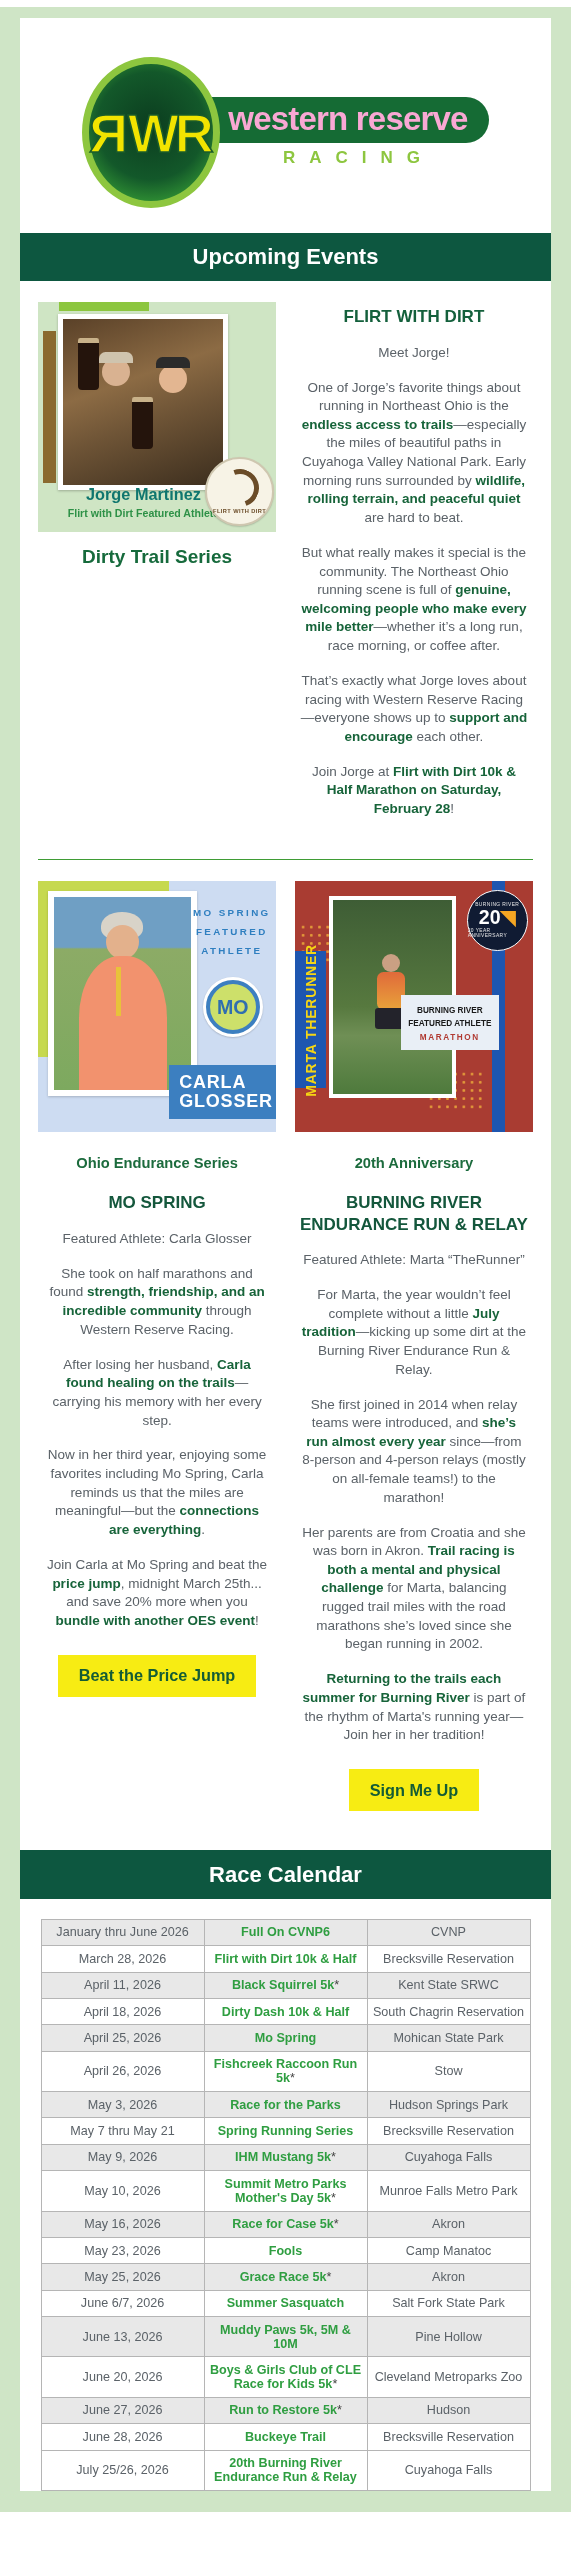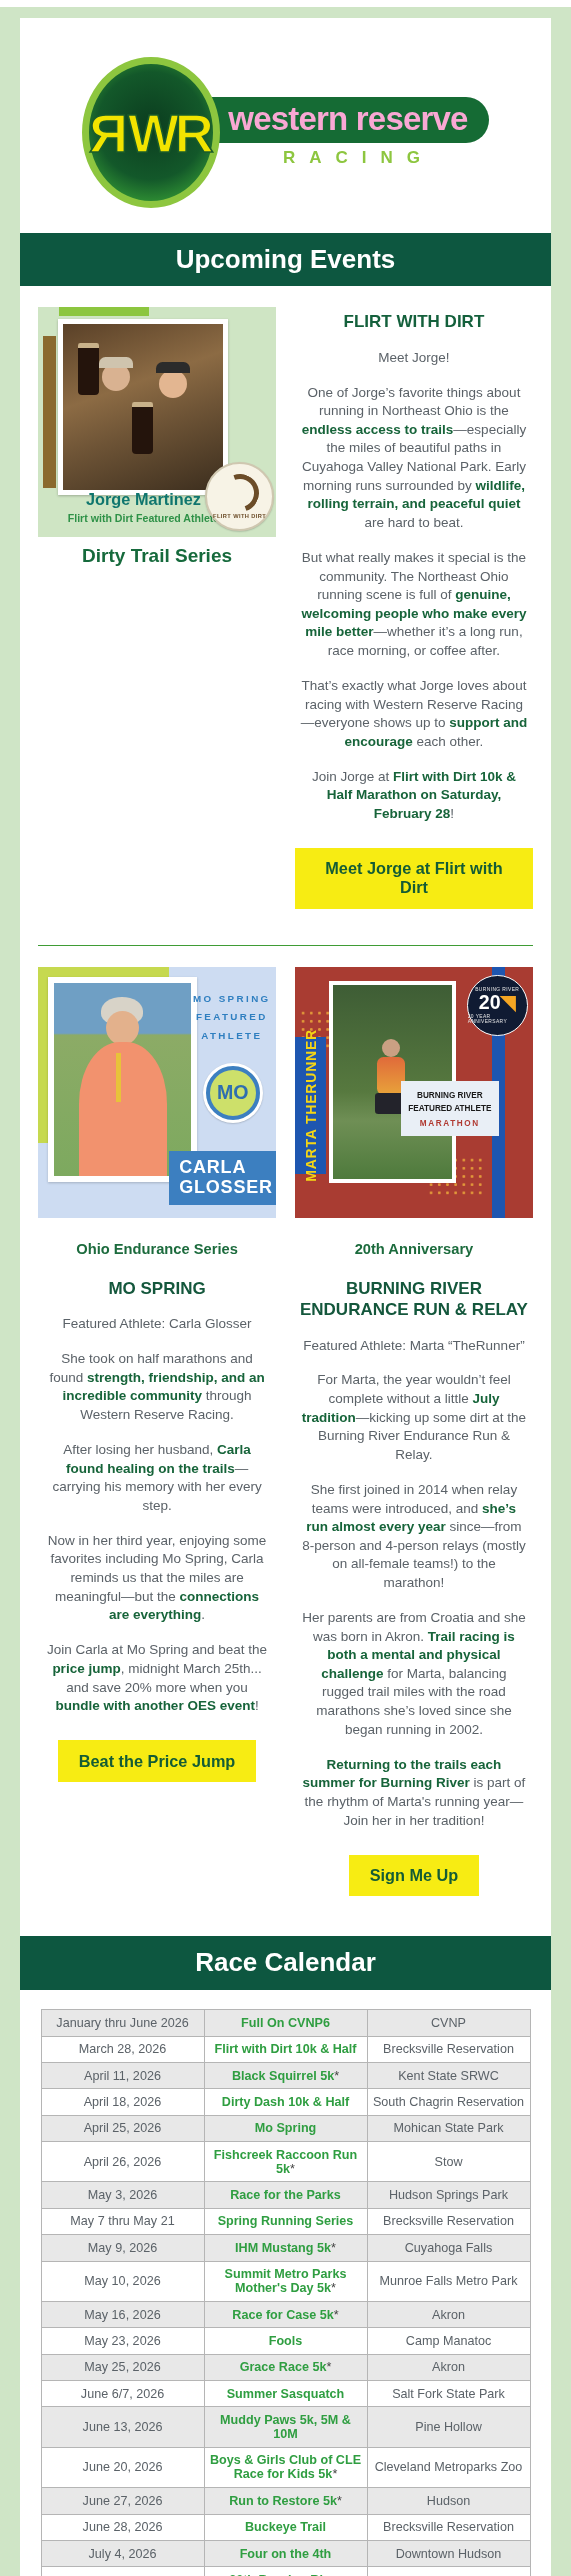--- a/index.html
+++ b/index.html
@@ -11,32 +11,32 @@
   .logo-area{display:flex;justify-content:center;align-items:flex-start;padding:23px 0 24.5px;}
   .logo-row{display:flex;align-items:center;}
   .logo-oval{width:124px;height:137px;border-radius:50%;background:radial-gradient(circle at 50% 45%,#0b3d1f 0%,#13582a 55%,#2f8f33 80%);border:7.3px solid #8dc63f;display:flex;align-items:center;justify-content:center;z-index:2;}
   .logo-oval span{font-size:54px;font-weight:900;color:#f2e400;letter-spacing:-4.1px;-webkit-text-stroke:1.6px #1a5c2a;line-height:1;}
   .flip{display:inline-block;transform:scaleX(-1);}
   .logo-right{margin-left:-28px;z-index:1;}
   .logo-pill{background:#156b34;color:#f9a8d4;font-weight:bold;font-size:33px;letter-spacing:-0.8px;padding:4.9px 21px 8.2px 36px;border-radius:6.5px 24.5px 24.5px 6.5px;line-height:1;}
   .logo-racing{color:#8dc63f;font-weight:bold;font-size:17px;letter-spacing:14px;text-align:center;margin-top:4.9px;padding-left:36px;}
 
   
-  .banner{background:#0d5740;color:#ffffff;font-weight:bold;font-size:26px;text-align:center;padding:11.4px 0;}
+  .banner{background:#0d5740;color:#ffffff;font-weight:bold;font-size:22px;text-align:center;padding:11.4px 0;}
   .banner.race{margin-top:28px;}
 
   
   .row{display:flex;gap:19.6px;padding:0 18px;margin-top:21px;}
   .col{flex:1;min-width:0;}
   .sec-head{color:#14603c;font-weight:bold;font-size:17px;text-align:center;margin:4.9px 0 0;}
   .para{color:#5b6268;font-size:13.5px;line-height:1.38;text-align:center;margin:16.3px 4.9px;}
   .para b{color:#17643a;}
   .eyebrow{color:#1c6b3d;font-weight:bold;font-size:14.7px;text-align:center;margin-top:23px;}
   .col-title{color:#14573c;font-weight:bold;font-size:17px;text-align:center;margin-top:21px;line-height:1.25;}
-  .series-label{color:#166a3c;font-weight:bold;font-size:19px;text-align:center;margin-top:8px;}
+  .series-label{color:#166a3c;font-weight:bold;font-size:19px;text-align:center;margin-top:14px;}
   .btn-wrap{text-align:center;margin:24.5px 0 11.4px;}
   .btn{display:inline-block;background:#f7ec13;color:#145c35;font-weight:bold;font-size:16.3px;padding:11.4px 21px;border:none;cursor:pointer;font-family:inherit;}
   .divider{border:none;border-top:1.6px solid #3f9c35;margin:24.5px 18px 0;}
 
   
   .jcard{position:relative;height:230px;background:#cfe5c4;overflow:hidden;}
   .jcard .lime{position:absolute;left:21px;top:0;width:90px;height:8.2px;background:#8cc63f;}
   .jcard .brown{position:absolute;left:4.9px;top:29px;width:13px;height:152px;background:#8a6a2f;}
   .jphoto{position:absolute;left:19.6px;top:11.4px;width:160px;height:166px;border:5.7px solid #fff;background:linear-gradient(160deg,#5a4128 0%,#8c6b44 38%,#6e5436 60%,#3c2e1e 100%);box-shadow:0 0.8px 2.4px rgba(0,0,0,.25);}
   .pint{position:absolute;width:21px;height:47px;background:#24140c;border-radius:2.4px 2.4px 4.1px 4.1px;border-top:5.7px solid #c9b28a;}
@@ -134,21 +134,20 @@
           </div>
           <div class="series-label">Dirty Trail Series</div>
         </div>
         <div class="col">
           <div class="sec-head">FLIRT WITH DIRT</div>
           <div class="para"><span>Meet Jorge!</span></div>
           <div class="para"><span>One of Jorge’s favorite things about running in Northeast Ohio is the </span><b>endless access to trails</b><span>—especially the miles of beautiful paths in Cuyahoga Valley National Park. Early morning runs surrounded by </span><b>wildlife, rolling terrain, and peaceful quiet</b><span> are hard to beat.</span></div>
           <div class="para"><span>But what really makes it special is the community. The Northeast Ohio running scene is full of </span><b>genuine, welcoming people who make every mile better</b><span>—whether it’s a long run, race morning, or coffee after.</span></div>
           <div class="para"><span>That’s exactly what Jorge loves about racing with Western Reserve Racing—everyone shows up to </span><b>support and encourage</b><span> each other.</span></div>
           <div class="para"><span>Join Jorge at </span><b>Flirt with Dirt 10k &amp; Half Marathon on Saturday, February 28</b><span>!</span></div>
-          <div class="btn-wrap"><button class="btn">Meet Jorge at Flirt with Dirt</button></div>
         </div>
       </div>
 
       <hr class="divider">
 
       <div class="row">
         <div class="col">
           <div class="ccard">
             <div class="lime"></div>
             <div class="cphoto">
@@ -301,25 +300,20 @@
             <tr class="alt">
               <td>June 27, 2026</td>
               <td><span class="ev">Run to Restore 5k</span><span class="star">*</span></td>
               <td>Hudson</td>
             </tr>
             <tr>
               <td>June 28, 2026</td>
               <td><span class="ev">Buckeye Trail</span></td>
               <td>Brecksville Reservation</td>
             </tr>
-            <tr class="alt">
-              <td>July 4, 2026</td>
-              <td><span class="ev">Four on the 4th</span></td>
-              <td>Downtown Hudson</td>
-            </tr>
             <tr>
               <td>July 25/26, 2026</td>
               <td><span class="ev">20th Burning River Endurance Run &amp; Relay</span></td>
               <td>Cuyahoga Falls</td>
             </tr>
           </tbody>
       </table>
 
     </div>
   </div>

